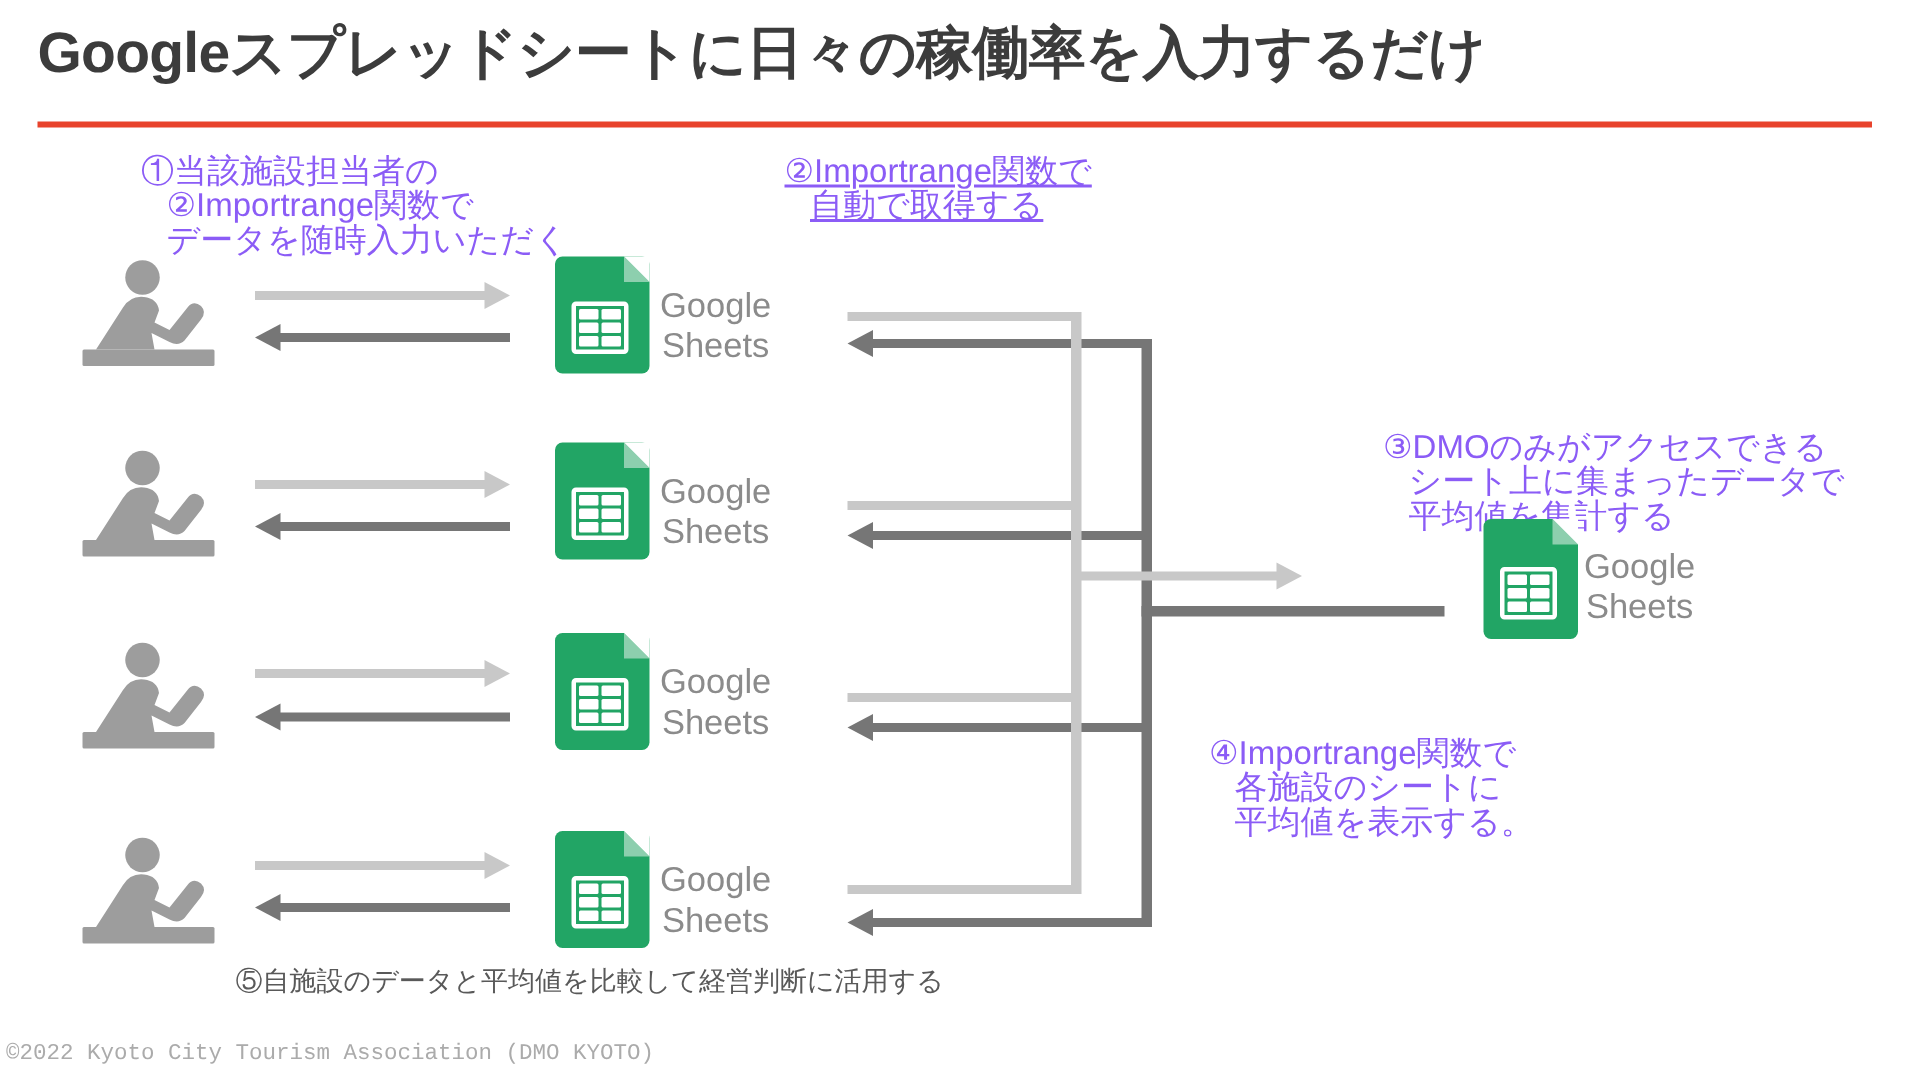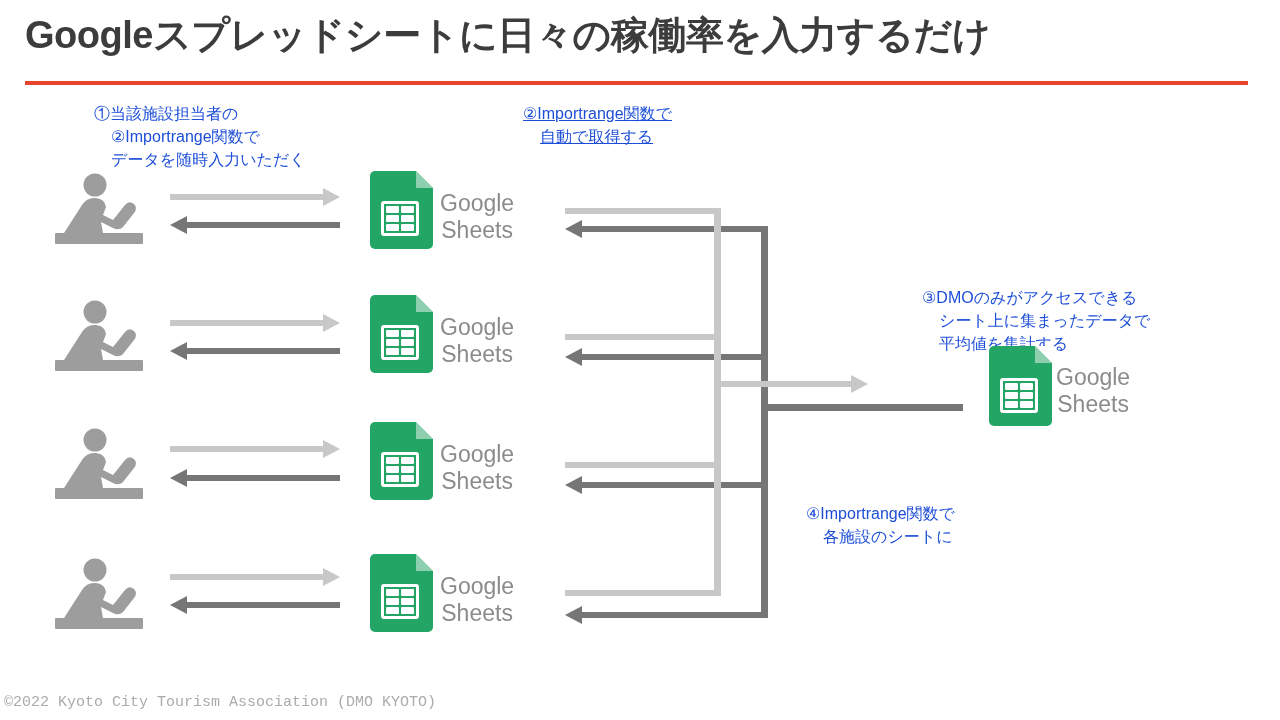--- a/index.html
+++ b/index.html
@@ -3,21 +3,21 @@
 <meta charset="utf-8">
 <style>
   html,body{margin:0;padding:0;background:#fff;}
   .canvas{position:relative;width:1248px;height:720px;background:#ffffff;overflow:hidden;
           font-family:"Liberation Sans",sans-serif;}
   .title{position:absolute;left:25px;top:10px;font-size:38px;font-weight:700;color:#3c3c3c;
          white-space:nowrap;letter-spacing:-0.5px;}
   .rule{position:absolute;left:25px;top:81px;width:1231px;height:4px;background:#e8432c;}
 
   
-  .ann{position:absolute;color:#1d4ed8;font-size:16px;line-height:23px;}
+  .ann{position:absolute;color:#8b5cf6;font-size:22px;line-height:23px;}
   .ann .ind{padding-left:17px;}
   .ann5{position:absolute;color:#595959;font-size:18px;white-space:nowrap;}
 
   
   .person{position:absolute;width:100px;height:74px;fill:#9d9d9d;}
 
   
   .sheet{position:absolute;width:63px;height:78px;background:#22a565;border-radius:5px;}
   .cut{position:absolute;top:0;right:0;width:0;height:0;
        border-top:17px solid #ffffff;border-left:17px solid transparent;}
@@ -64,25 +64,27 @@
     <div>②Importrange関数で</div>
     <div class="ind">自動で取得する</div>
   </div>
 
   <div class="ann" style="left:922px;top:246px;margin-top:40px;">
     <div>③DMOのみがアクセスできる</div>
     <div class="ind">シート上に集まったデータで</div>
     <div class="ind">平均値を集計する</div>
   </div>
 
-  <div class="ann" style="left:806px;top:490px;margin-top:12px;">
+  <div class="ann" style="left:806px;top:490px;">
     <div>④Importrange関数で</div>
     <div class="ind">各施設のシートに</div>
-  </div>
-
+    <div class="ind">平均値を表示する。</div>
+  </div>
+
+  <div class="ann5" style="left:157px;top:642px;">⑤自施設のデータと平均値を比較して経営判断に活用する</div>
 
   <svg class="person" style="left:44px;top:171px;" viewBox="0 0 100 74">
     <rect x="11" y="62" width="88" height="11" rx="1"></rect>
     <circle cx="51" cy="14" r="11.5"></circle>
     <path d="M20,62 L38,34 Q43,26 52,27 Q61,28 62,36 L59,44 L69,49 L81,34 Q85,29 90,33 Q94,37 90,42 L79,56 Q75,60 69,57 L57,51 L59,62 Z"></path>
   </svg>
   <div class="ar" style="left:170px;top:188px;width:170px;">
     <div class="shaft light" style="left:0;width:154px;"></div>
       <div class="head-r"></div>
   </div>

